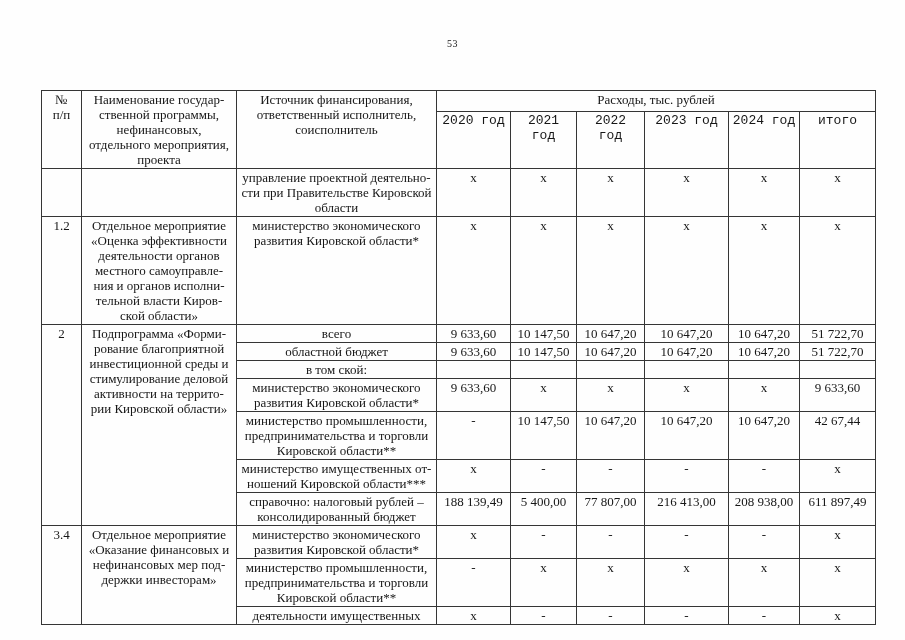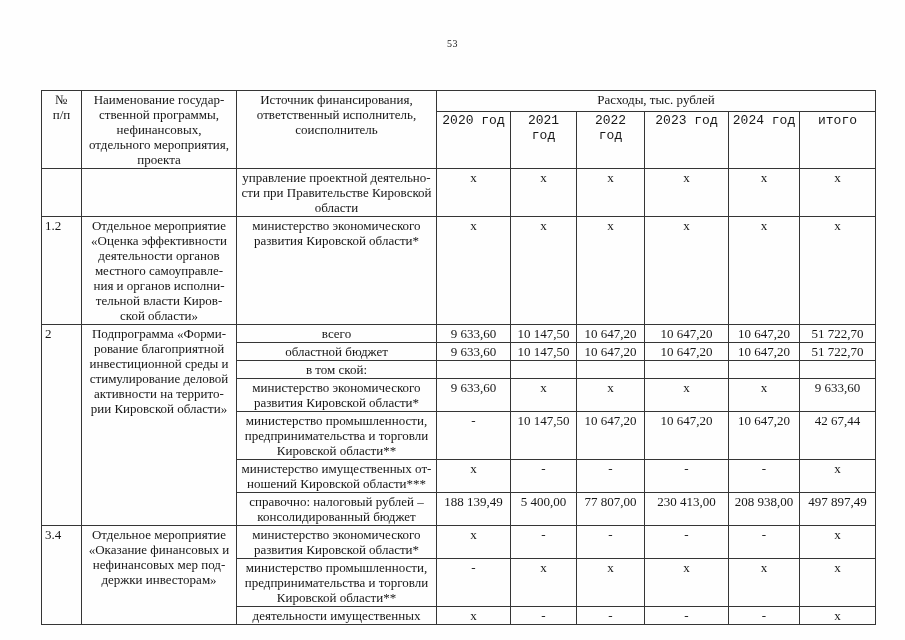--- a/index.html
+++ b/index.html
@@ -38,21 +38,21 @@
     vertical-align: top;
     padding: 1px 3px;
     overflow: hidden;
   }
   .budget-table th {
     text-align: center;
     white-space: pre-line;
   }
   .expenses-header { height: 17px; padding: 0 2px; margin-top: 20px; }
   .years-row th { height: 52px; font-family: Liberation Mono, monospace; }
-  .num-cell { }
+  .num-cell { text-align: center; }
   .name-cell, .source-cell { text-align: center; white-space: pre-line; }
   .value-cell { text-align: center; white-space: nowrap; }
 </style>
 </head>
 <body>
 
 <div class="page">
   <div class="page-number">53</div>
 
   <table class="budget-table">
@@ -186,23 +186,23 @@
           <td class="value-cell">-</td>
           <td class="value-cell">-</td>
           <td class="value-cell">x</td>
         </tr>
         <tr>
           <td class="source-cell">справочно: налоговый рублей –
 консолидированный бюджет</td>
           <td class="value-cell">188 139,49</td>
           <td class="value-cell">5 400,00</td>
           <td class="value-cell">77 807,00</td>
-          <td class="value-cell">230 413,00</td>
+          <td class="value-cell">216 413,00</td>
           <td class="value-cell">208 938,00</td>
-          <td class="value-cell">497 897,49</td>
+          <td class="value-cell">611 897,49</td>
         </tr>
         <tr>
           <td class="num-cell" rowspan="3">3.4</td>
           <td class="name-cell" rowspan="3">Отдельное мероприятие
 «Оказание финансовых и
 нефинансовых мер под-
 держки инвесторам»</td>
           <td class="source-cell">министерство экономического
 развития Кировской области*</td>
           <td class="value-cell">x</td>

